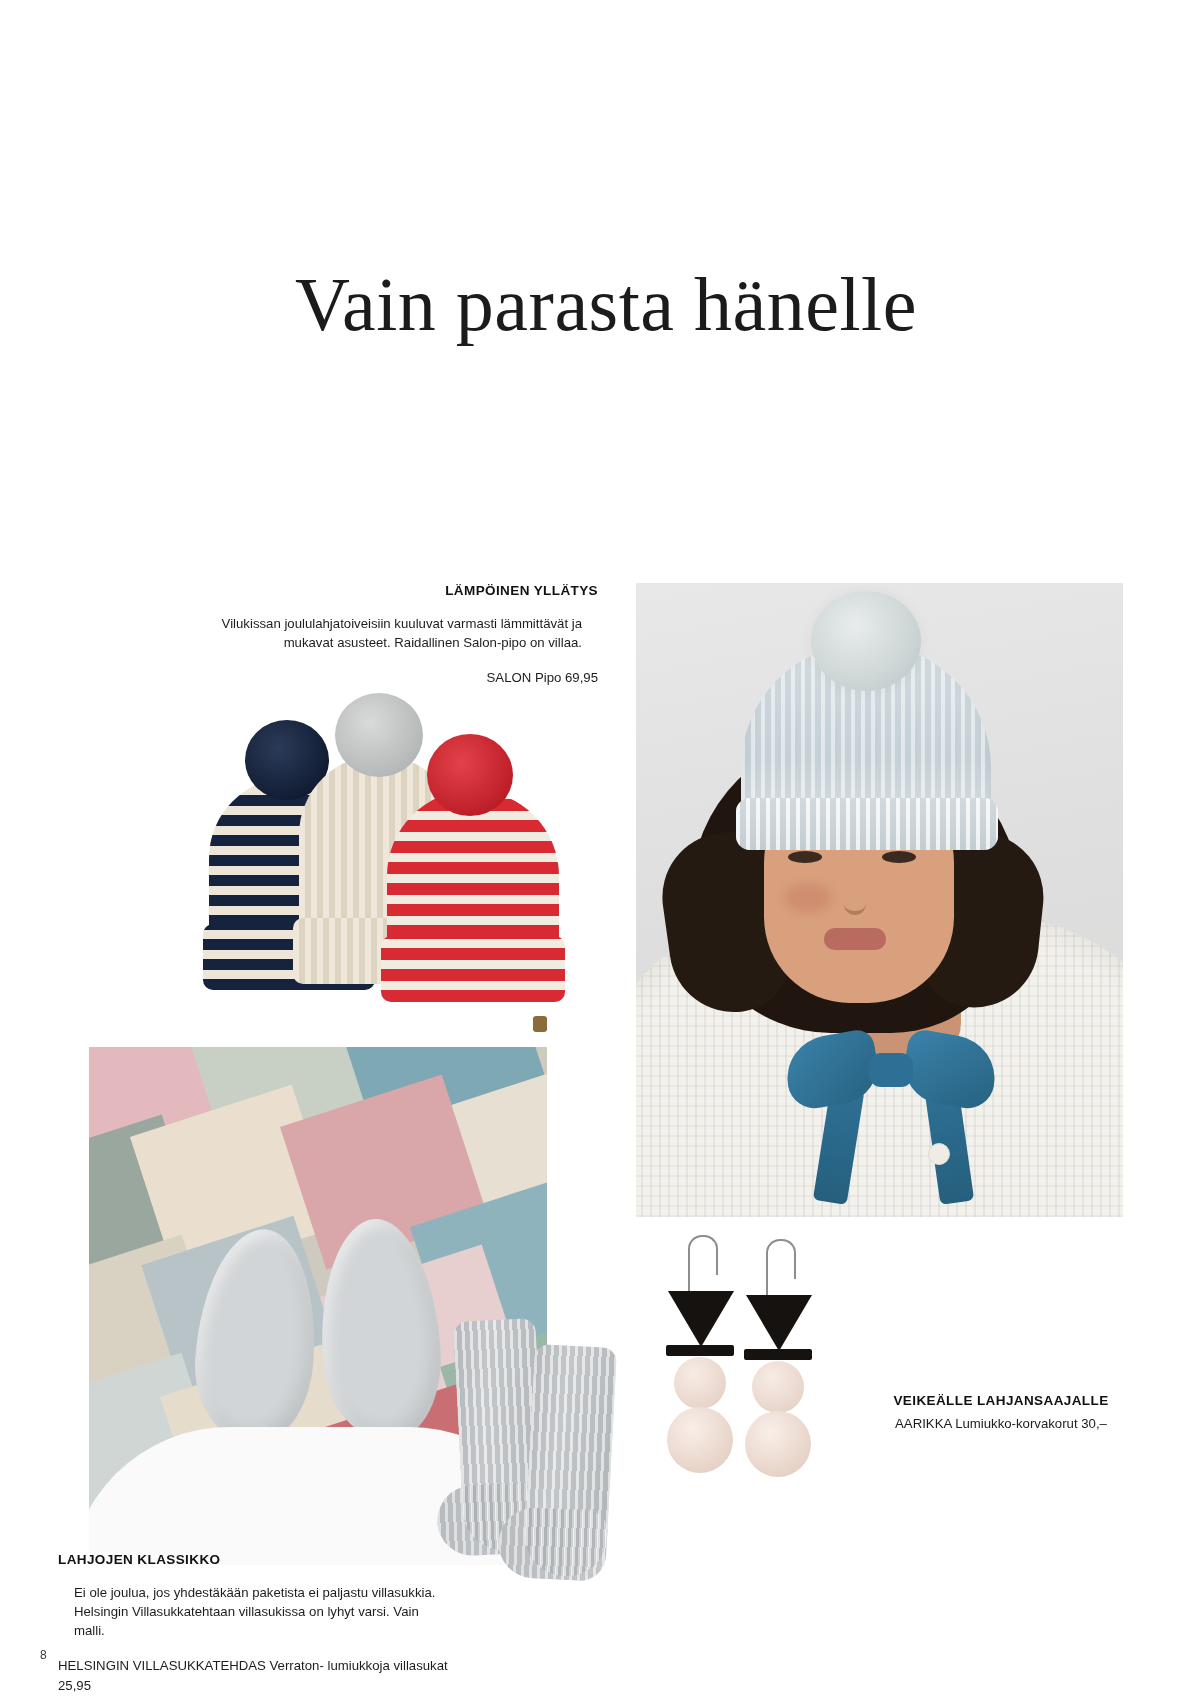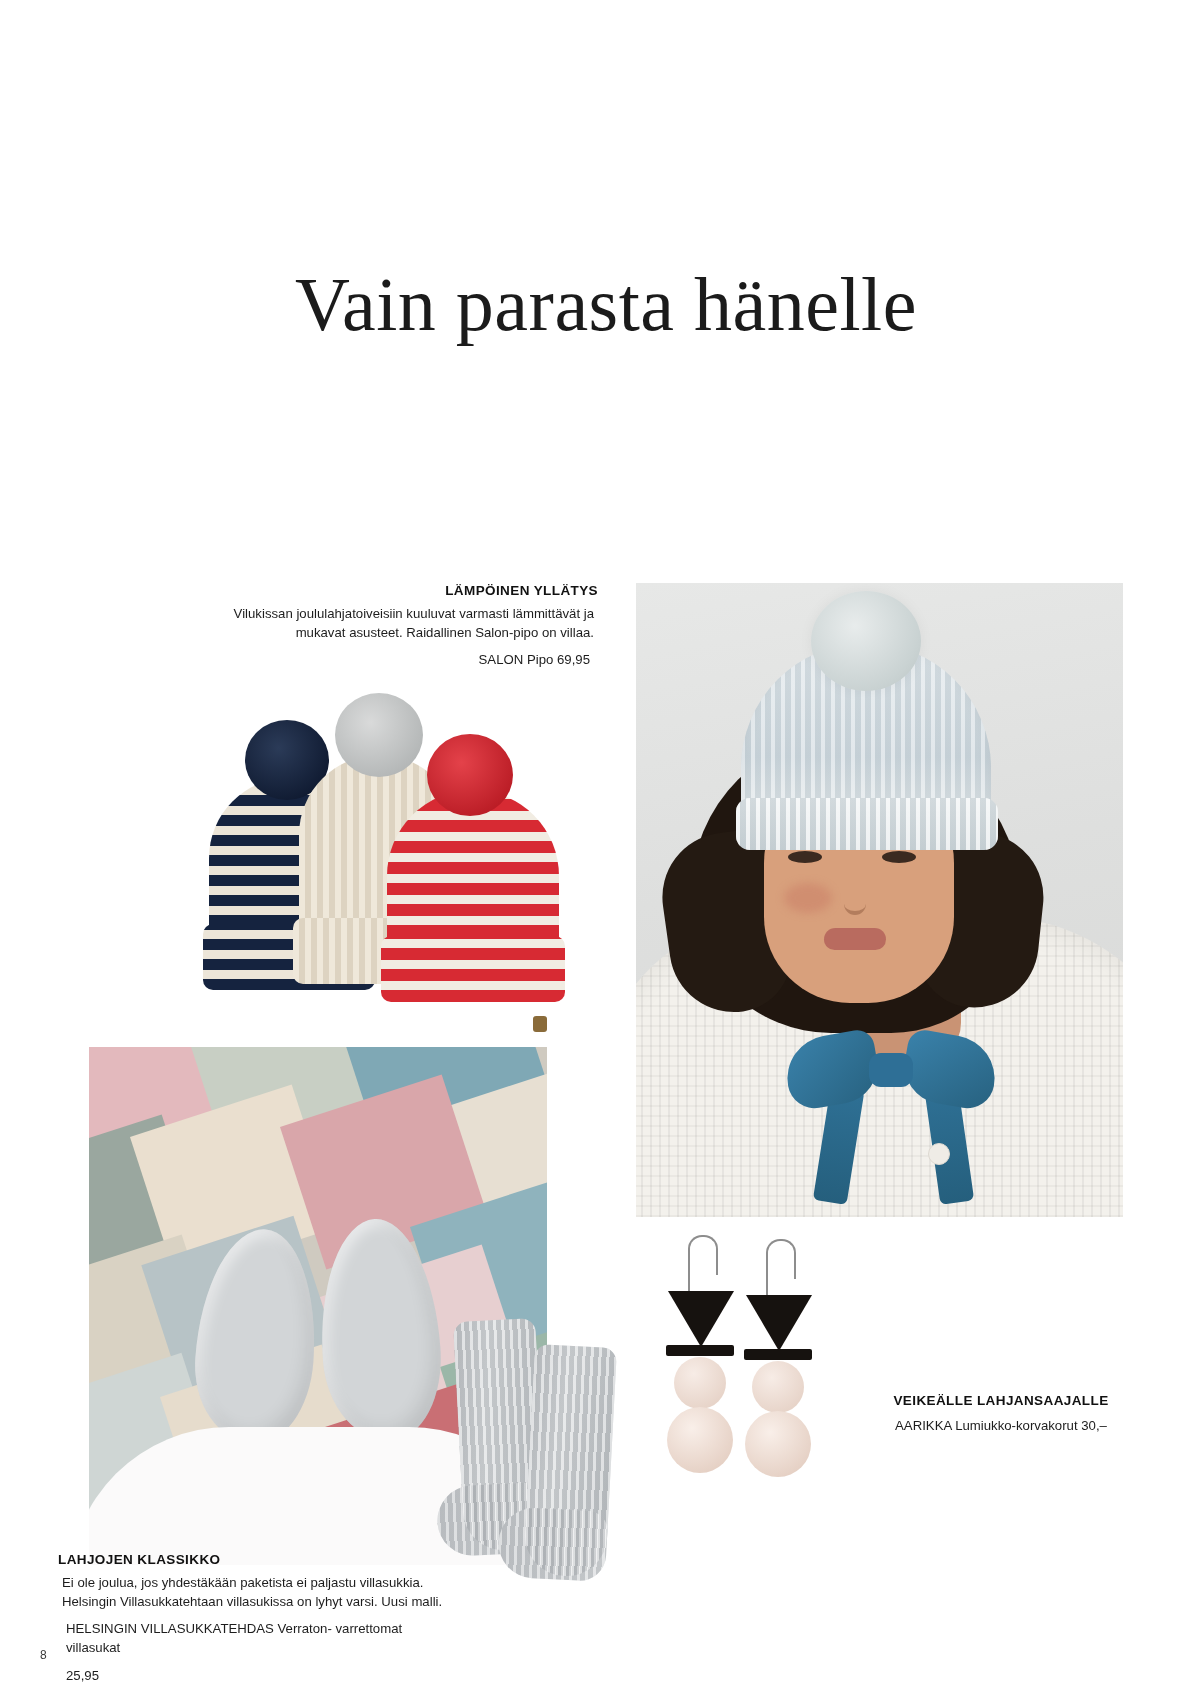--- a/index.html
+++ b/index.html
@@ -53,27 +53,27 @@
     font-size: 13.5px;
     font-weight: bold;
     letter-spacing: 0.4px;
     color: #111;
     margin: 0 0 6px 0;
   }
   .block-body {
     font-size: 13.2px;
     line-height: 1.45;
     color: #1d1d1d;
-    margin: 4px;
+    margin: 16px;
   }
   .block-price {
     font-size: 13.2px;
     line-height: 1.45;
     color: #1d1d1d;
-    margin: 8px;
+    margin: 0;
   }
 
   
   .txt-warm {
     position: absolute;
     left: 198px;
     top: 583px;
     width: 394px;
     text-align: right;
   }
@@ -625,19 +625,19 @@
     </div>
   </div>
 
   <div class="txt-earrings">
     <p class="block-title">VEIKEÄLLE LAHJANSAAJALLE</p>
     <p class="block-price">AARIKKA Lumiukko-korvakorut 30,–</p>
   </div>
 
   <div class="txt-socks">
     <p class="block-title">LAHJOJEN KLASSIKKO</p>
-    <p class="block-body">Ei ole joulua, jos yhdestäkään paketista ei paljastu villasukkia. Helsingin Villasukkatehtaan villasukissa on lyhyt varsi. Uusi malli.</p>
-    <p class="block-price">HELSINGIN VILLASUKKATEHDAS Verraton- varrettomat villasukat</p>
+    <p class="block-body">Ei ole joulua, jos yhdestäkään paketista ei paljastu villasukkia. Helsingin Villasukkatehtaan villasukissa on lyhyt varsi. Vain malli.</p>
+    <p class="block-price">HELSINGIN VILLASUKKATEHDAS Verraton- lumiukkoja villasukat</p>
     <p class="block-price">25,95</p>
   </div>
 
   <div class="page-number">8</div>
 </div>
 
 </body></html>

